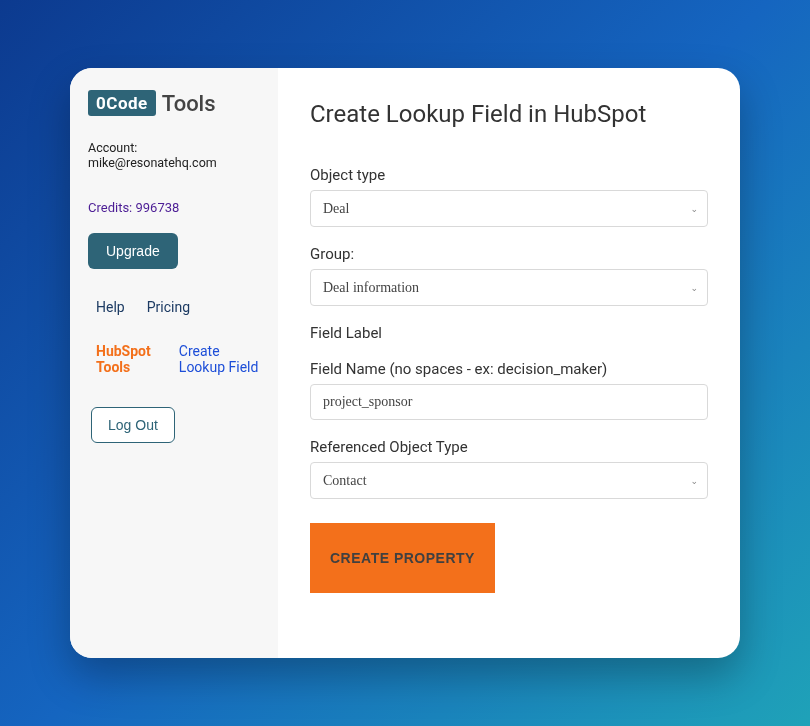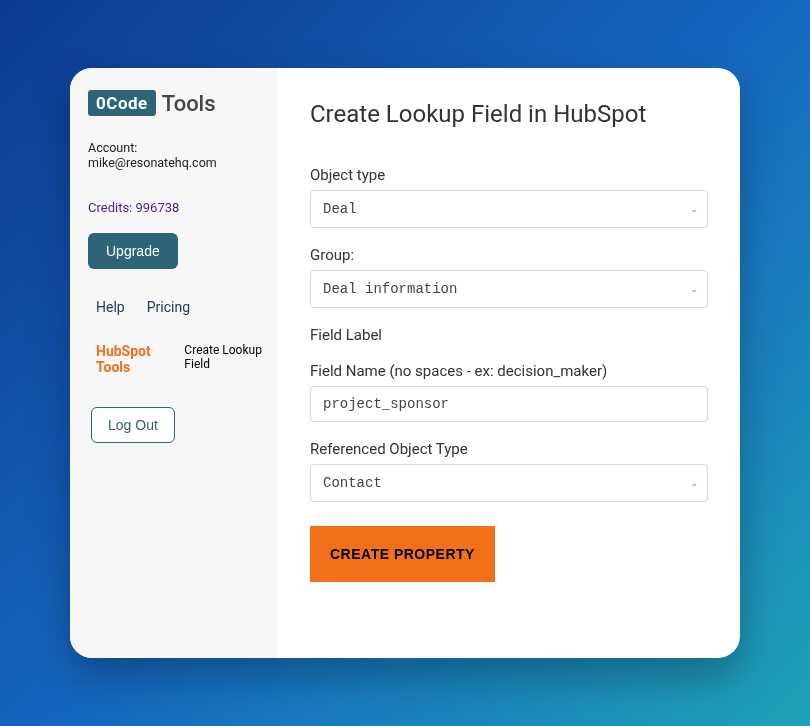--- a/index.html
+++ b/index.html
@@ -87,22 +87,22 @@
       gap: 13px;
       margin-bottom: 32px;
     }
     .nav-heading {
       font-size: 14px;
       color: #f3701b;
       font-weight: 700;
       padding-left: 8px;
     }
     .nav-sub {
-      font-size: 12px;
-      color: #000000;
+      font-size: 14px;
+      color: #1d4ed8;
       padding-left: 8px;
       cursor: pointer;
     }
     .logout-btn {
       border: 1px solid #2e6477;
       background: #fff;
       color: #2e6477;
       font-size: 14px;
       padding: 9px 16px;
       border-radius: 6px;
@@ -136,37 +136,37 @@
     select.control, input.control {
       width: 100%;
       border: 1px solid #d9d9d9;
       border-radius: 4px;
       font-size: 14px;
       color: #444;
       padding: 10px 12px;
       background: #fff;
       appearance: none;
       -webkit-appearance: none;
-      font-family: Liberation Mono, monospace;
+      font-family: Liberation Serif, serif;
     }
     input.control { padding: 9px 12px; }
     .chevron {
       position: absolute;
       right: 10px;
       top: 50%;
       transform: translateY(-50%);
       pointer-events: none;
       font-size: 9px;
       color: #888;
     }
     .submit-btn {
       background: #f3701b;
-      color: #000000;
+      color: #404040;
       border: none;
-      padding: 20px 20px;
+      padding: 27px 20px;
       font-size: 14px;
       font-weight: 600;
       letter-spacing: 0.5px;
       cursor: pointer;
       margin-top: 6px;
     }
   </style>
 </head>
 <body>
 

